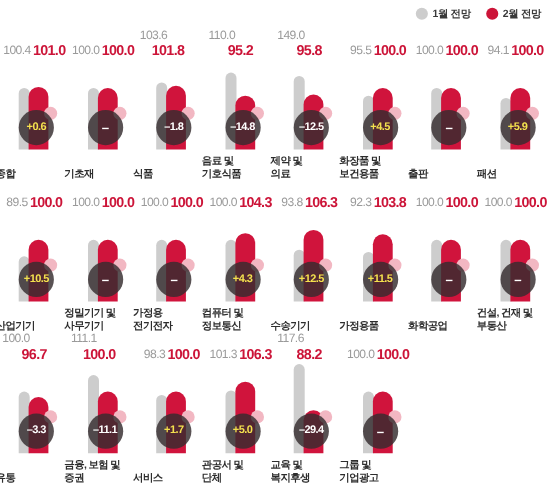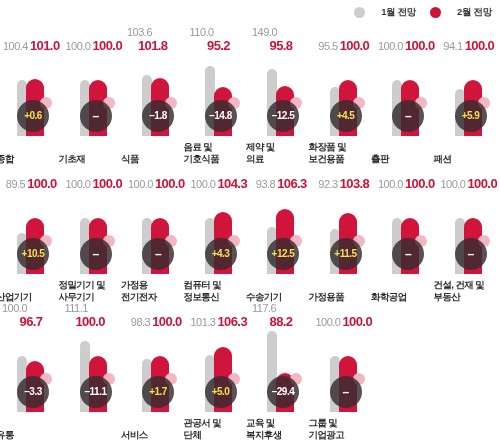--- a/index.html
+++ b/index.html
@@ -10,21 +10,21 @@
     font-family:"Liberation Sans","DejaVu Sans",sans-serif;
     overflow:hidden;
     position:relative;
     -webkit-font-smoothing:antialiased;
   }
   
   .legend{
     position:absolute;top:6px;right:8px;
     display:flex;align-items:center;gap:14px;
   }
-  .legend-item{display:flex;align-items:center;gap:16px;}
+  .legend-item{display:flex;align-items:center;gap:4px;}
   .legend-dot{width:11px;height:11px;border-radius:50%;display:block;}
   .legend-label{font-size:9.5px;font-weight:bold;color:#3a3a3a;letter-spacing:-.3px;}
 
   
   .chart{
     position:absolute;left:0;top:26px;width:500px;
     display:flex;flex-direction:column;
   }
   .row{display:flex;width:500px;height:138px;}
   .cell{
@@ -411,20 +411,21 @@
         <div class="bars">
           <div class="bar bar-gray" style="height:71px"></div>
           <div class="bar bar-red" style="height:56px"></div>
         </div>
         <div class="badge">
           <span class="badge-dot"></span>
           <span class="badge-circle">
             <span class="badge-text neg">–11.1</span>
           </span>
         </div>
+        <div class="cat">금융, 보험 및<br>증권</div>
       </div>
       <div class="cell">
         <div class="vals">
           <span class="v-gray">98.3</span>
           <span class="v-red">100.0</span>
         </div>
         <div class="bars">
           <div class="bar bar-gray" style="height:53px"></div>
           <div class="bar bar-red" style="height:56px"></div>
         </div>

